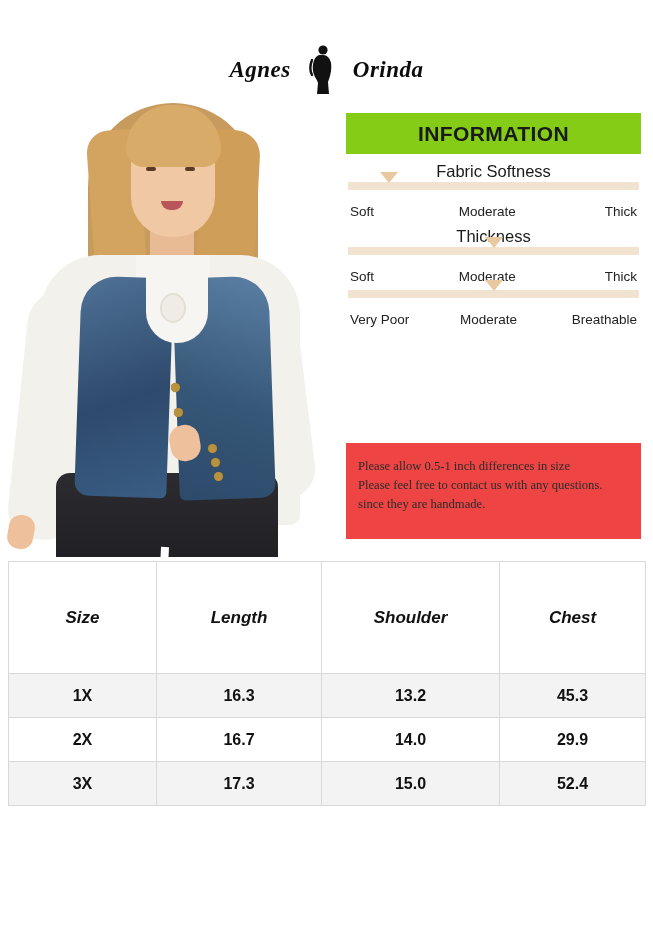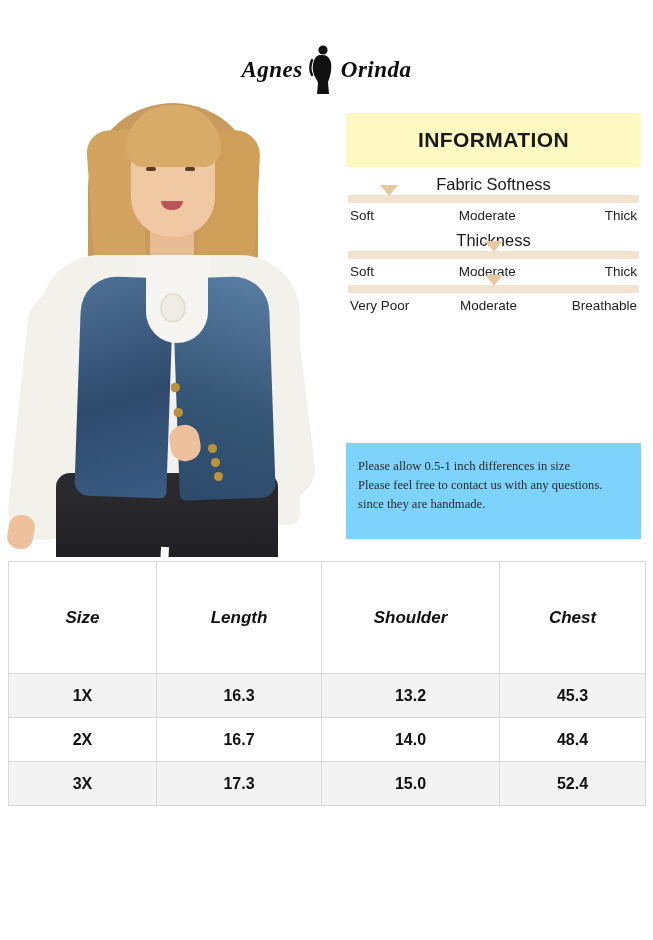--- a/index.html
+++ b/index.html
@@ -15,21 +15,21 @@
   
   .brand {
     position: absolute;
     top: 34px;
     left: 0;
     width: 653px;
     height: 72px;
     display: flex;
     align-items: center;
     justify-content: center;
-    gap: 6px;
+    gap: 18px;
   }
   .brand-name-left, .brand-name-right {
     font-family: "Liberation Serif", serif;
     font-style: italic;
     font-size: 23px;
     font-weight: bold;
     color: #0c0c0c;
     letter-spacing: 0.5px;
   }
   .brand-figure {
@@ -160,22 +160,22 @@
   
   .info-panel {
     position: absolute;
     left: 334px;
     top: 0;
     width: 319px;
     height: 462px;
     padding: 18px 8px 0 8px;
   }
   .info-title-bar {
-    background: #fef9c3;
-    height: 54px;
+    background: #84cc16;
+    height: 41px;
     display: flex;
     align-items: center;
     justify-content: center;
     margin: 0 4px;
   }
   .info-title {
     font-size: 21px;
     font-weight: bold;
     color: #1a1a1a;
     letter-spacing: 0.4px;
@@ -200,33 +200,33 @@
     top: -10px;
     width: 0; height: 0;
     border-left: 9px solid transparent;
     border-right: 9px solid transparent;
     border-top: 11px solid #e8c89f;
     transform: translateX(-50%);
   }
   .metric-scale {
     display: flex;
     justify-content: space-between;
-    margin: 5px 8px 0 8px;
+    margin: 14px 8px 0 8px;
     font-size: 13.5px;
     color: #222;
   }
   .metric-scale span:nth-child(2) { transform: translateX(-2px); }
 
   .note-box {
     position: absolute;
     left: 12px;
     top: 348px;
     width: 295px;
     height: 96px;
-    background: #7dd3fc;
+    background: #ef4444;
     padding: 14px 12px 0 12px;
   }
   .note-box p {
     font-family: "Liberation Serif", serif;
     font-size: 12.6px;
     line-height: 1.52;
     color: #2b2b2b;
   }
 
   
@@ -370,21 +370,21 @@
     <tr>
       <td>1X</td>
       <td>16.3</td>
       <td>13.2</td>
       <td>45.3</td>
     </tr>
     <tr>
       <td>2X</td>
       <td>16.7</td>
       <td>14.0</td>
-      <td>48.4</td>
+      <td>29.9</td>
     </tr>
     <tr>
       <td>3X</td>
       <td>17.3</td>
       <td>15.0</td>
       <td>52.4</td>
     </tr>
   </tbody>
 </table>
 

